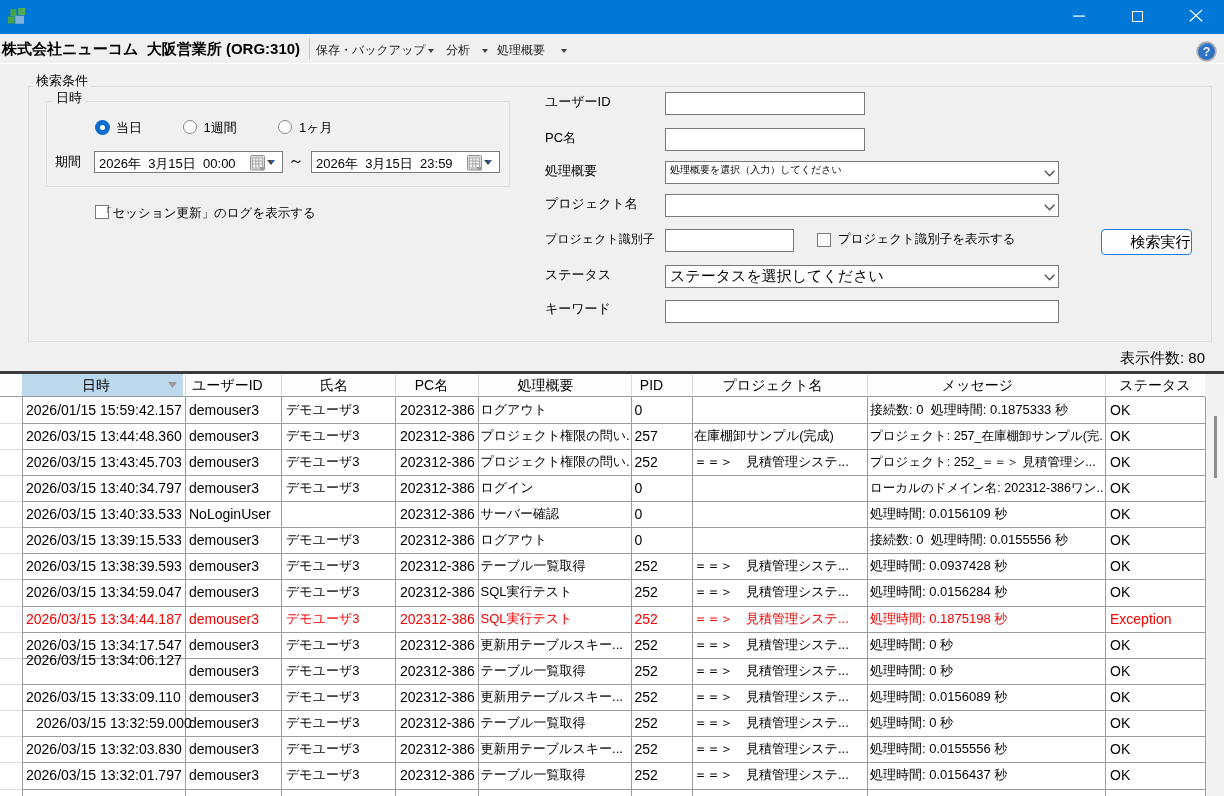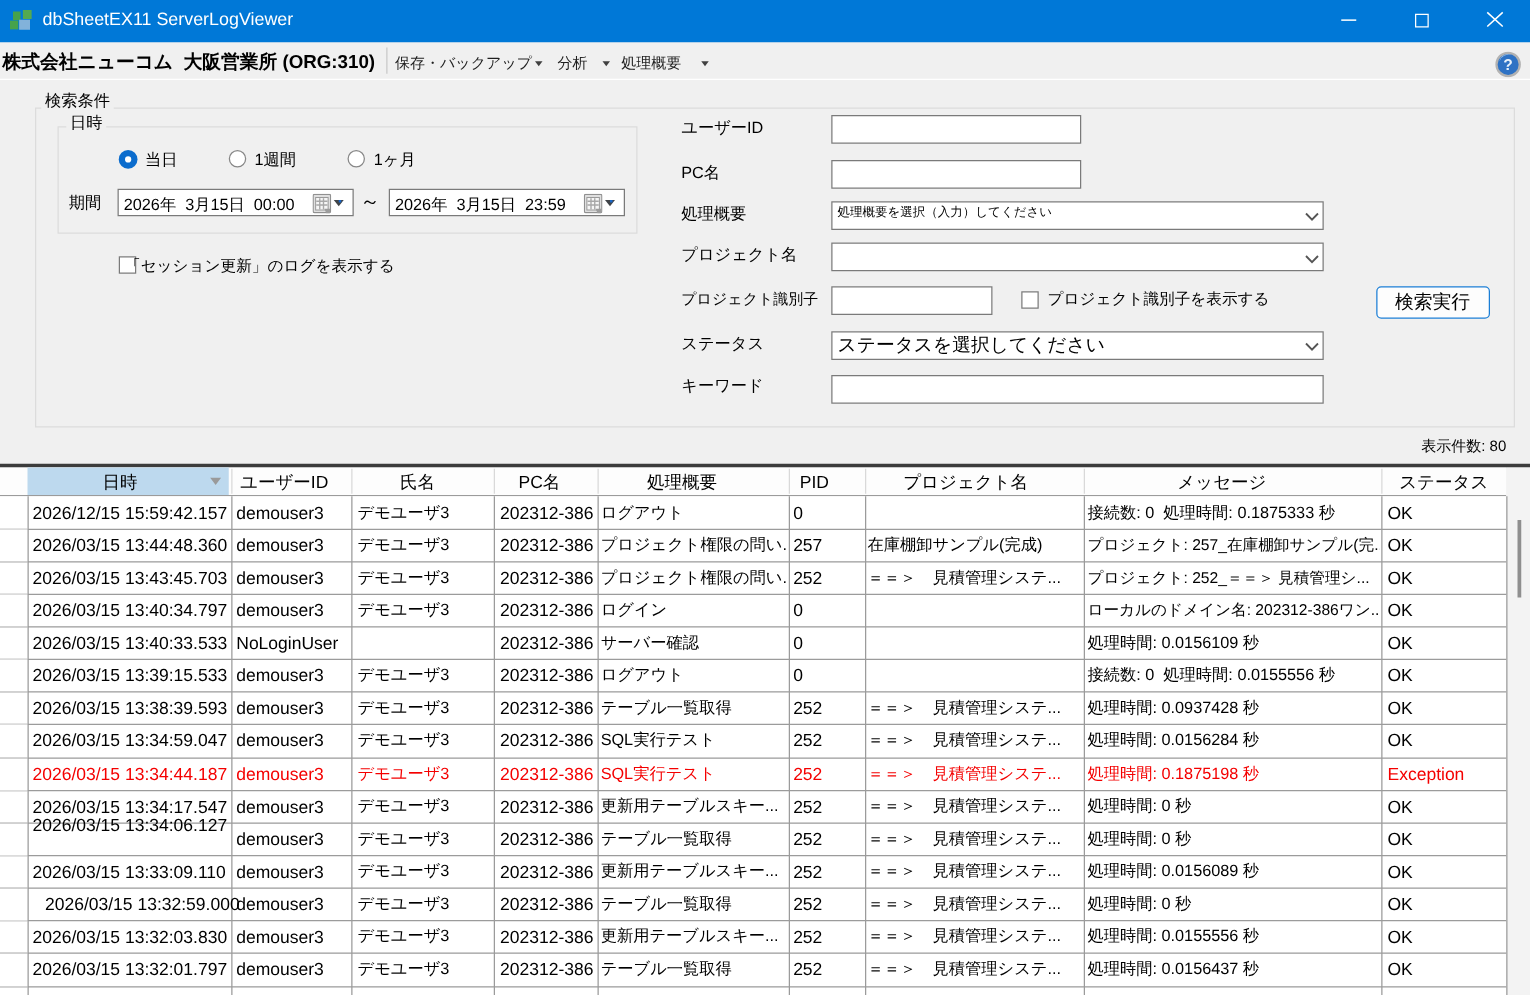--- a/index.html
+++ b/index.html
@@ -38,21 +38,20 @@
 </style></head>
 <body>
 
 <div class="titlebar">
  <svg class="abs" style="left:8px;top:8px" width="18" height="17" viewBox="0 0 18 17">
   <rect x="2.4" y="1.2" width="6" height="7" fill="#46a24b"></rect>
   <rect x="10.3" y="0" width="7" height="7.2" fill="#54aa50"></rect>
   <rect x="0" y="8.5" width="6.6" height="7" fill="#46a24b"></rect>
   <rect x="7.3" y="7.8" width="8.7" height="8" fill="#82b2da"></rect>
  </svg>
- <span class="title-text">dbSheetEX11 ServerLogViewer</span>
  <svg class="abs" style="left:1072px;top:0" width="47" height="33">
       <rect x="1" y="15.5" width="12" height="1.2" fill="#fff"></rect>
     </svg>
  <svg class="abs" style="left:1119px;top:0" width="47" height="33">
       <rect x="13.5" y="11.5" width="10" height="10" fill="none" stroke="#fff" stroke-width="1"></rect>
     </svg>
  <svg class="abs" style="left:1166px;top:0" width="58" height="33">
       <path d="M 23.8 9.9 L 36.2 21.2 M 36.2 9.9 L 23.8 21.2" stroke="#fff" stroke-width="1.25"></path>
     </svg>
 </div>
@@ -132,23 +131,23 @@
 <div class="lab" style="left:838px;top:231px;font-size:12.5px">プロジェクト識別子を表示する</div>
 <div class="lab" style="left:545px;top:265.5px">ステータス</div>
 <div class="tfield" style="left:665px;top:264.5px;width:394px;height:23px"></div>
 <div class="ftext" style="left:670px;top:267px;font-size:15px">ステータスを選択してください</div>
 <svg class="abs" style="left:1043.5px;top:274px" width="12" height="8">
     <path d="M0.8 0.8 L5.6 5.7 L10.4 0.8" stroke="#555" stroke-width="1.5" fill="none"></path>
   </svg>
 <div class="lab" style="left:545px;top:300px">キーワード</div>
 <div class="tfield" style="left:665px;top:299.5px;width:394px;height:23px"></div>
 
-<div class="abs" style="left:1100.5px;top:228.5px;width:91px;height:26px;background:#fdfdfd;border:1.6px solid #1c7fd6;border-radius:4px;text-align:center;font-size:15px;line-height:23px">検索実行</div>
-
-<div class="abs" style="left:1005px;top:349px;width:200px;text-align:right;font-size:12px">表示件数: 80</div>
+<div class="abs" style="left:1100.5px;top:228.5px;width:91px;height:26px;background:#fdfdfd;border:1.6px solid #1c7fd6;border-radius:4px;text-align:right;font-size:15px;line-height:23px">検索実行</div>
+
+<div class="abs" style="left:1005px;top:349px;width:200px;text-align:right;font-size:15px">表示件数: 80</div>
 
 <div class="abs" style="left:0;top:371px;width:1224px;height:2.5px;background:#3c3c3c"></div>
 
 <div class="abs" style="left:0;top:373.5px;width:1205px;height:23px;background:#fdfdfd"></div>
 <div class="abs" style="left:21.5px;top:374px;width:161.5px;height:21.5px;background:#bdd9ee"></div>
 <div class="hcell" style="left:21px;width:150px">日時</div>
 <svg class="abs" style="left:168px;top:382px" width="9" height="6">
     <path d="M0 0 L9 0 L4.5 6 Z" fill="#9a9a9a"></path>
   </svg>
 <div class="hcell" style="left:192px;text-align:left">ユーザーID</div>
@@ -192,21 +191,21 @@
 <div class="hl" style="top:553.3px"></div>
 <div class="hl" style="top:579.4px"></div>
 <div class="hl" style="top:605.5px"></div>
 <div class="hl" style="top:631.7px"></div>
 <div class="hl" style="top:657.8px"></div>
 <div class="hl" style="top:683.9px"></div>
 <div class="hl" style="top:710.1px"></div>
 <div class="hl" style="top:736.2px"></div>
 <div class="hl" style="top:762.3px"></div>
 <div class="hl" style="top:788.5px"></div>
-<div class="cell a" style="left:26.0px;top:396.5px;width:158.0px">2026/12/15 15:59:42.157</div>
+<div class="cell a" style="left:26.0px;top:396.5px;width:158.0px">2026/01/15 15:59:42.157</div>
 <div class="cell a" style="left:189px;top:396.5px;width:91px">demouser3</div>
 <div class="cell j" style="left:286px;top:396.5px;width:108px">デモユーザ3</div>
 <div class="cell a" style="left:400px;top:396.5px;width:77px">202312-386</div>
 <div class="cell j" style="left:480.5px;top:396.5px;width:149.5px">ログアウト</div>
 <div class="cell a" style="left:634.5px;top:396.5px;width:56.5px">0</div>
 <div class="cell j" style="left:870px;top:396.5px;width:234px">接続数: 0&nbsp;&nbsp;処理時間: 0.1875333 秒</div>
 <div class="cell a" style="left:1110px;top:396.5px;width:94px">OK</div>
 <div class="cell a" style="left:26.0px;top:422.6px;width:158.0px">2026/03/15 13:44:48.360</div>
 <div class="cell a" style="left:189px;top:422.6px;width:91px">demouser3</div>
 <div class="cell j" style="left:286px;top:422.6px;width:108px">デモユーザ3</div>

